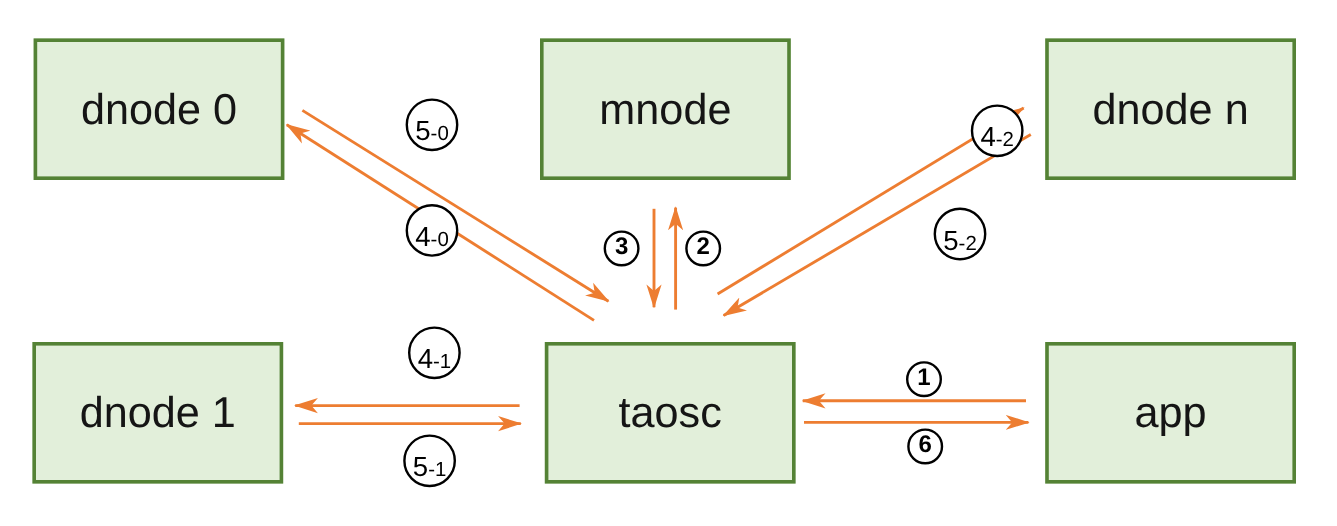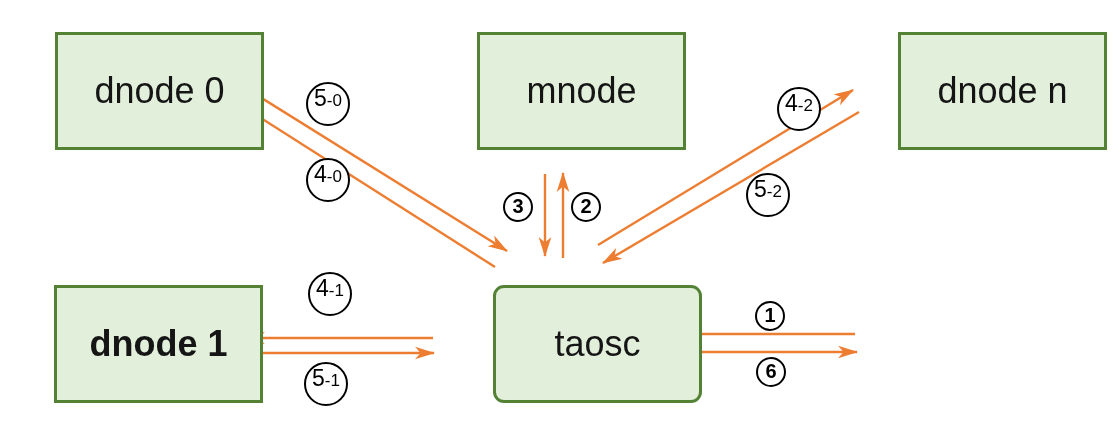--- a/index.html
+++ b/index.html
@@ -13,34 +13,34 @@
   .arrows { position:absolute; left:0; top:0; width:1114px; height:438px; }
   .arrows line { stroke:var(--arrow,#ed7d31); stroke-width:2.4; }
   .ah-path { fill:var(--arrow,#ed7d31); }
 
   .node {
     position:absolute;
     width:209px; height:118px;
     box-sizing:border-box;
     background:var(--node-fill,#e2efda);
     border:3px solid var(--node-border,#548235);
-    display:flex; align-items:center; justify-content:center;margin-left:27px;
+    display:flex; align-items:center; justify-content:center;
   }
   .node-label { font-size:36px; color:#151515; }
 
   .elabel {
     position:absolute;
     box-sizing:border-box;
     background:var(--label-bg,#ffffff);
     border:2.5px solid var(--label-fg,#000000);
     border-radius:50%;
     color:var(--label-fg,#000000);
     text-align:center;
   }
-  .pair   { width:44px; height:44px; font-size:17px; line-height:28px; }
+  .pair   { width:44px; height:44px; font-size:17px; line-height:50px;margin-left:32px; }
   .pair .big   { font-size:23px; }
   .pair .small { font-size:17px; }
   .single { width:30px; height:30px; font-size:20px; font-weight:600; line-height:24px; }
 </style>
 </head>
 <body>
 
 <div class="canvas" style="--node-fill: #e2efda; --node-border: #548235; --arrow: #ed7d31; --label-fg: #000000; --label-bg: #ffffff;">
 
   <svg class="arrows" viewBox="0 0 1114 438" xmlns="http://www.w3.org/2000/svg">
@@ -63,29 +63,32 @@
 
   <div class="node" style="left:28px;  top:32px;">
     <span class="node-label">dnode 0</span>
   </div>
   <div class="node" style="left:450px; top:32px;">
     <span class="node-label">mnode</span>
   </div>
   <div class="node" style="left:871px; top:32px;">
     <span class="node-label">dnode n</span>
   </div>
-  <div class="node" style="left:27px;  top:285px;font-weight:bold;">
+  <div class="node" style="left:27px;  top:285px;">
     <span class="node-label">dnode 1</span>
   </div>
-  <div class="node" style="left:466px; top:285px;border-radius:11px;">
+  <div class="node" style="left:454px; top:285px;">
     <span class="node-label">taosc</span>
+  </div>
+  <div class="node" style="left:871px; top:285px;">
+    <span class="node-label">app</span>
   </div>
 
   <div class="elabel pair" style="left:306px; top:82px;"><span class="big">5</span><span class="small">-0</span></div>
-  <div class="elabel pair" style="left:306px; top:158px;"><span class="big">4</span><span class="small">-0</span></div>
+  <div class="elabel pair" style="left:306px; top:170px;"><span class="big">4</span><span class="small">-0</span></div>
   <div class="elabel pair" style="left:308px; top:272px;"><span class="big">4</span><span class="small">-1</span></div>
   <div class="elabel pair" style="left:304px; top:362px;"><span class="big">5</span><span class="small">-1</span></div>
   <div class="elabel pair" style="left:777px; top:87px;"><span class="big">4</span><span class="small">-2</span></div>
   <div class="elabel pair" style="left:746px; top:173px;"><span class="big">5</span><span class="small">-2</span></div>
   <div class="elabel single" style="left:503px; top:192px;">3</div>
   <div class="elabel single" style="left:571px; top:192px;">2</div>
   <div class="elabel single" style="left:755px; top:301px;">1</div>
   <div class="elabel single" style="left:756px; top:357px;">6</div>
 
 </div>

